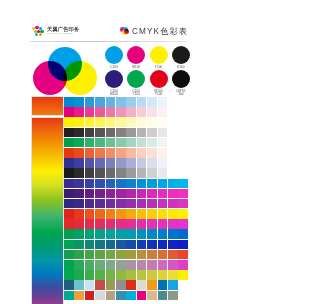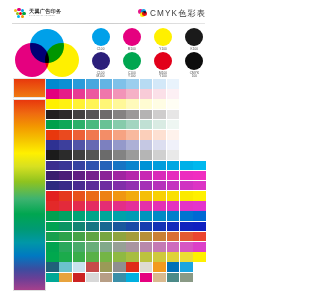--- a/index.html
+++ b/index.html
@@ -12,21 +12,21 @@
     height: 304px;
     font-family: "Liberation Sans", sans-serif;
     overflow: hidden;
   }
   .page {
     position: relative;
     width: 215px;
     height: 300px;
     background: #ffffff;
     box-sizing: border-box;
-    padding: 0;
+    padding: 18px;
   }
 
   
   .header {
     position: relative;
     height: 26px;
     display: flex;
     align-items: center;
     justify-content: space-between;
     padding: 0 9px 0 14px;

